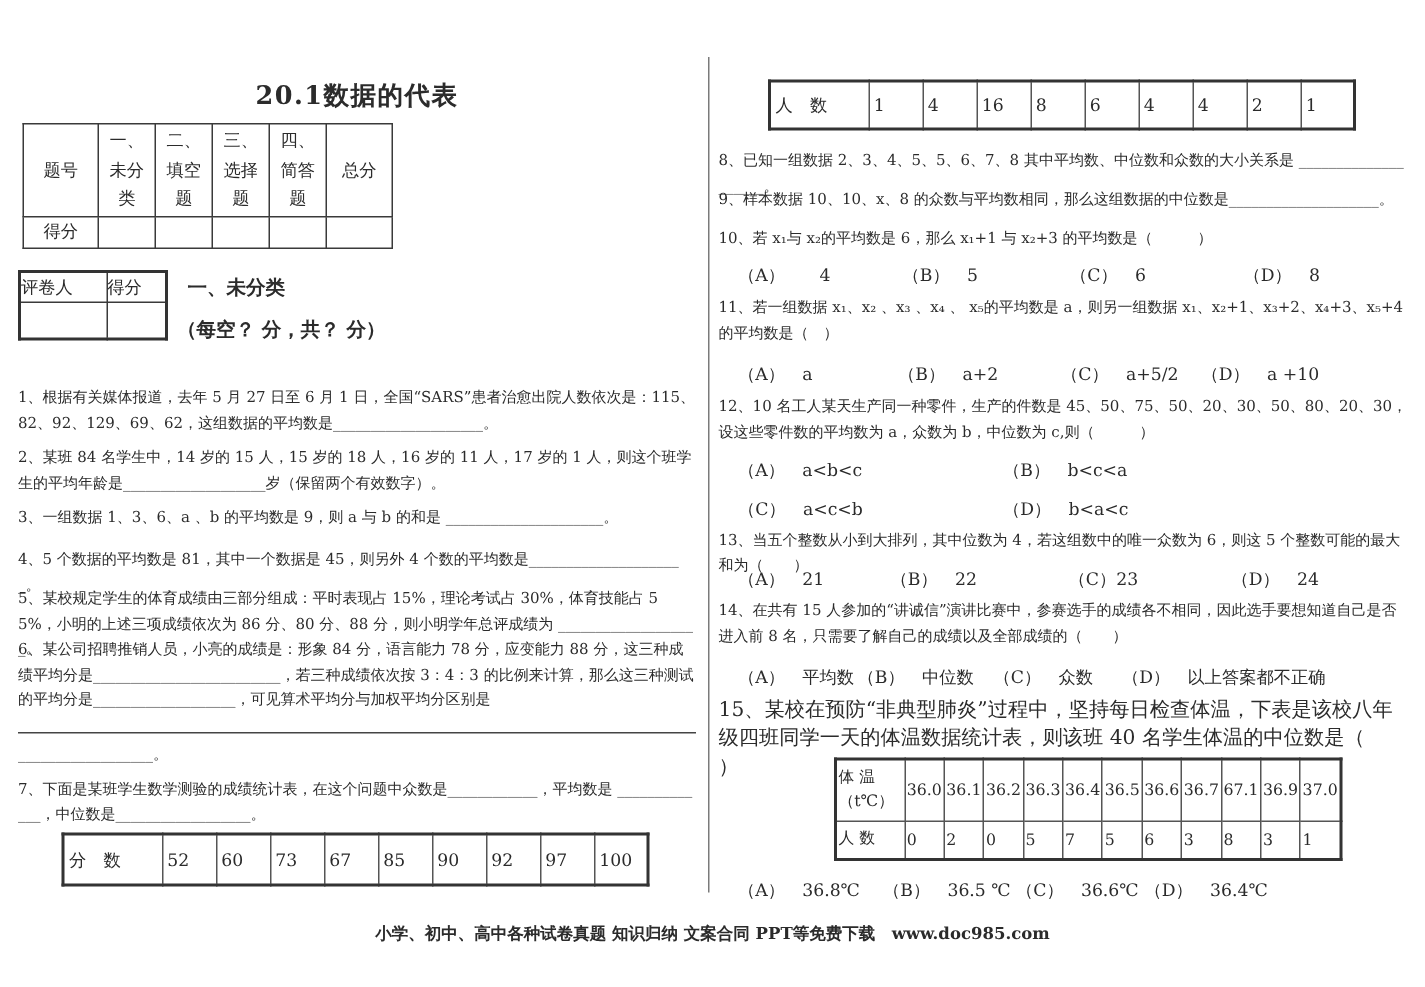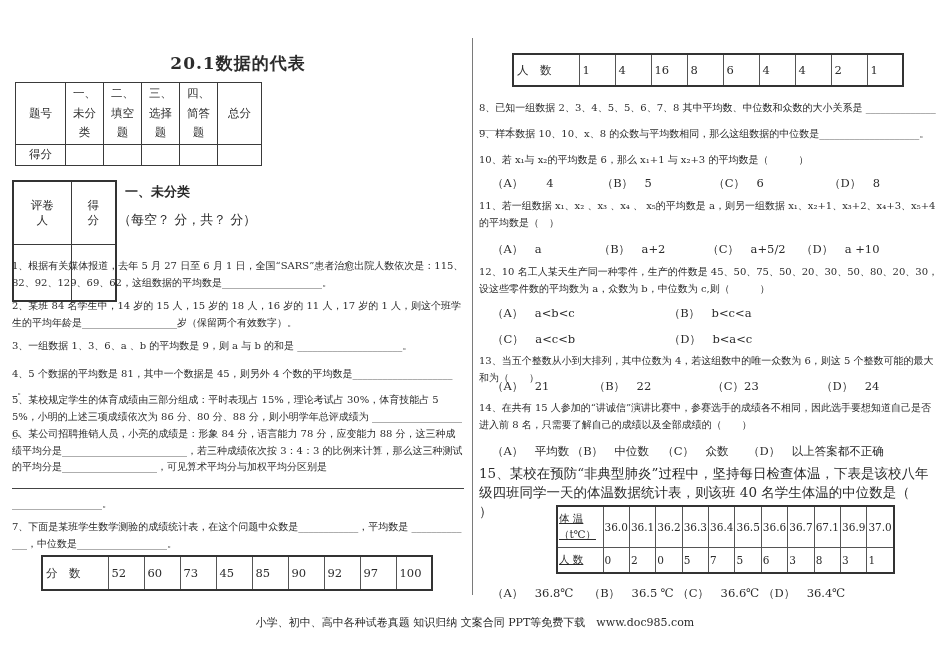--- a/index.html
+++ b/index.html
@@ -34,27 +34,27 @@
     font-size: 11.5px; white-space: pre-line; line-height: 1.7; padding: 0;
   }
   .summary-table tr.r1 td { height: 61px; }
   .summary-table tr.r2 td { height: 17px; }
   
   .grader-table {
     position: absolute; left: 0; top: 140px;
     border-collapse: collapse; table-layout: fixed; border: 2px solid #333;
   }
   .grader-table td {
-    border: 1px solid #3a3a3a; text-align: center;
-    font-size: 11.5px; padding: 16px;
+    border: 1px solid #3a3a3a; text-align: left;
+    font-size: 11.5px; padding: 0;
   }
   .grader-table tr.r1 td { height: 19px; }
   .grader-table tr.r2 td { height: 23px; }
   .sec-heading { position: absolute; left: 113px; top: 143px; font-size: 13px; font-weight: bold; }
-  .sec-note    { position: absolute; left: 106px; top: 171px; font-size: 13px; font-weight: normal; }
+  .sec-note    { position: absolute; left: 106px; top: 171px; font-size: 13px; font-weight: bold; }
   
   .q {
     position: absolute; left: 0; width: 100%;
     font-size: 10px; line-height: 16.5px;
     word-break: break-all;
   }
   .q-big { font-size: 13.5px; line-height: 19px; word-break: break-all; }
   .blank-line {
     position: absolute; left: 0; width: 452px; height: 0;
     border-bottom: 1px solid #444;
@@ -71,24 +71,24 @@
     padding: 1px 3px; overflow: hidden;
   }
   .scores-table { left: 29px; top: 515px; }
   .scores-table td { height: 30px; }
   .counts-table { left: 33px; top: 13px; }
   .counts-table td { height: 28px; }
   .temp-table { left: 77px; top: 465px; }
   .temp-table td { font-size: 10.5px; padding: 1px 1px; text-align: left; }
   .temp-table tr.r1 td { height: 38px; }
   .temp-table tr.r2 td { height: 22px; }
-  .temp-table td.lbl { white-space: pre-line; line-height: 1.5; text-decoration: underline; }
+  .temp-table td.lbl { white-space: pre-line; line-height: 1.5; }
   .footer {
     position: absolute; left: 0; top: 615px; width: 100%;
-    text-align: center; font-size: 11px; color: #2b2b2b;
+    text-align: center; font-size: 11px; color: #2b2b2b; font-weight: bold;
   }
 </style>
 </head>
 <body>
 
 <div class="page">
 
   <div class="divider"></div>
 
   <div class="col left-col">
@@ -174,21 +174,21 @@
           <col style="width:36px">
           <col style="width:36px">
           <col style="width:36px">
         </colgroup>
       <tbody>
           <tr>
         <td>分　数</td>
         <td>52</td>
         <td>60</td>
         <td>73</td>
-        <td>45</td>
+        <td>67</td>
         <td>85</td>
         <td>90</td>
         <td>92</td>
         <td>97</td>
         <td>100</td>
       </tr>
     </tbody>
       </table>
 
   </div>

